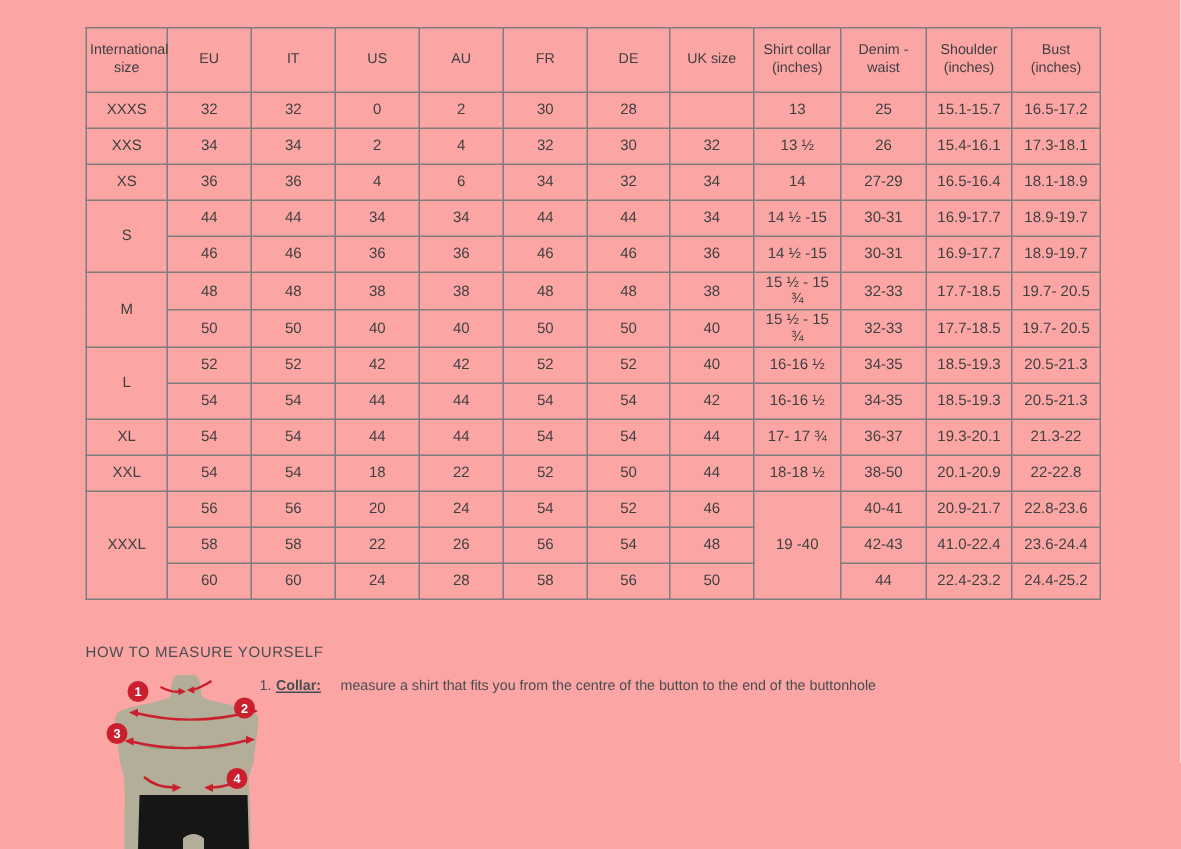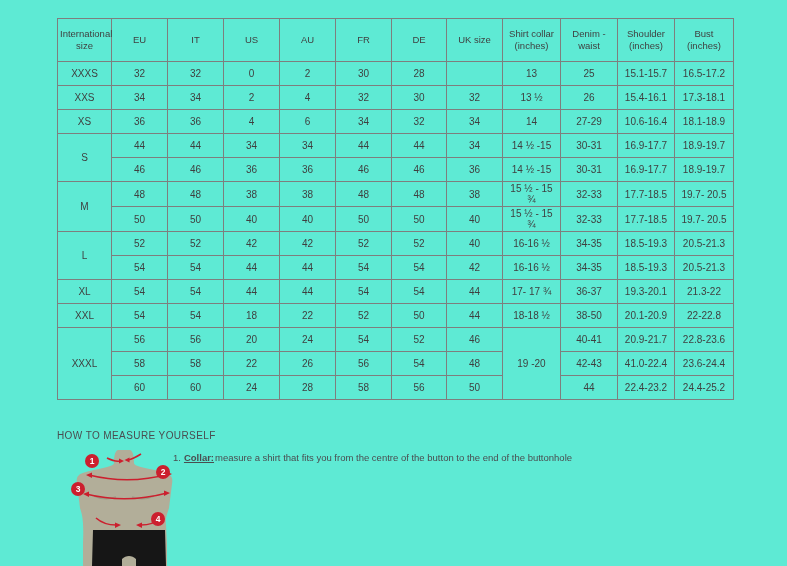--- a/index.html
+++ b/index.html
@@ -3,21 +3,21 @@
 <meta charset="utf-8">
 <style>
   * { margin: 0; padding: 0; box-sizing: border-box; }
   html, body { background: #ffffff; }
   body { font-family: "Liberation Sans", sans-serif; }
 
   .page {
     position: relative;
     width: 787px;
     height: 566px;
-    background: #5eead4;
+    background: #fca5a5;
     overflow: hidden;
   }
 
   
   .size-table {
     position: absolute;
     left: 57px;
     top: 18px;
     width: 676px;
     border-collapse: collapse;
@@ -85,21 +85,21 @@
     width: 575px;
   }
   .m-item {
     font-size: 9.5px;
     color: #4a4d50;
     line-height: 17px;
     white-space: nowrap;
   }
   .m-item .num { margin-right: 3px; }
   .m-item b { font-weight: 700; text-decoration: underline; }
-  .m-item .desc { margin-left: 1px; }
+  .m-item .desc { margin-left: 13px; }
 </style>
 </head>
 <body>
 
 <div class="page">
 
   <table class="size-table">
     <colgroup id="size-chart-colgroup">
         <col style="width: 54px;">
         <col style="width: 56px;">
@@ -163,21 +163,21 @@
           <td>XS</td>
           <td>36</td>
           <td>36</td>
           <td>4</td>
           <td>6</td>
           <td>34</td>
           <td>32</td>
           <td>34</td>
           <td>14</td>
           <td>27-29</td>
-          <td>10.6-16.4</td>
+          <td>16.5-16.4</td>
           <td>18.1-18.9</td>
         </tr>
         <tr>
           <td rowspan="2">S</td>
           <td>44</td>
           <td>44</td>
           <td>34</td>
           <td>34</td>
           <td>44</td>
           <td>44</td>
@@ -284,21 +284,21 @@
         </tr>
         <tr>
           <td rowspan="3">XXXL</td>
           <td>56</td>
           <td>56</td>
           <td>20</td>
           <td>24</td>
           <td>54</td>
           <td>52</td>
           <td>46</td>
-          <td rowspan="3">19 -20</td>
+          <td rowspan="3">19 -40</td>
           <td>40-41</td>
           <td>20.9-21.7</td>
           <td>22.8-23.6</td>
         </tr>
         <tr>
           <td>58</td>
           <td>58</td>
           <td>22</td>
           <td>26</td>
           <td>56</td>

